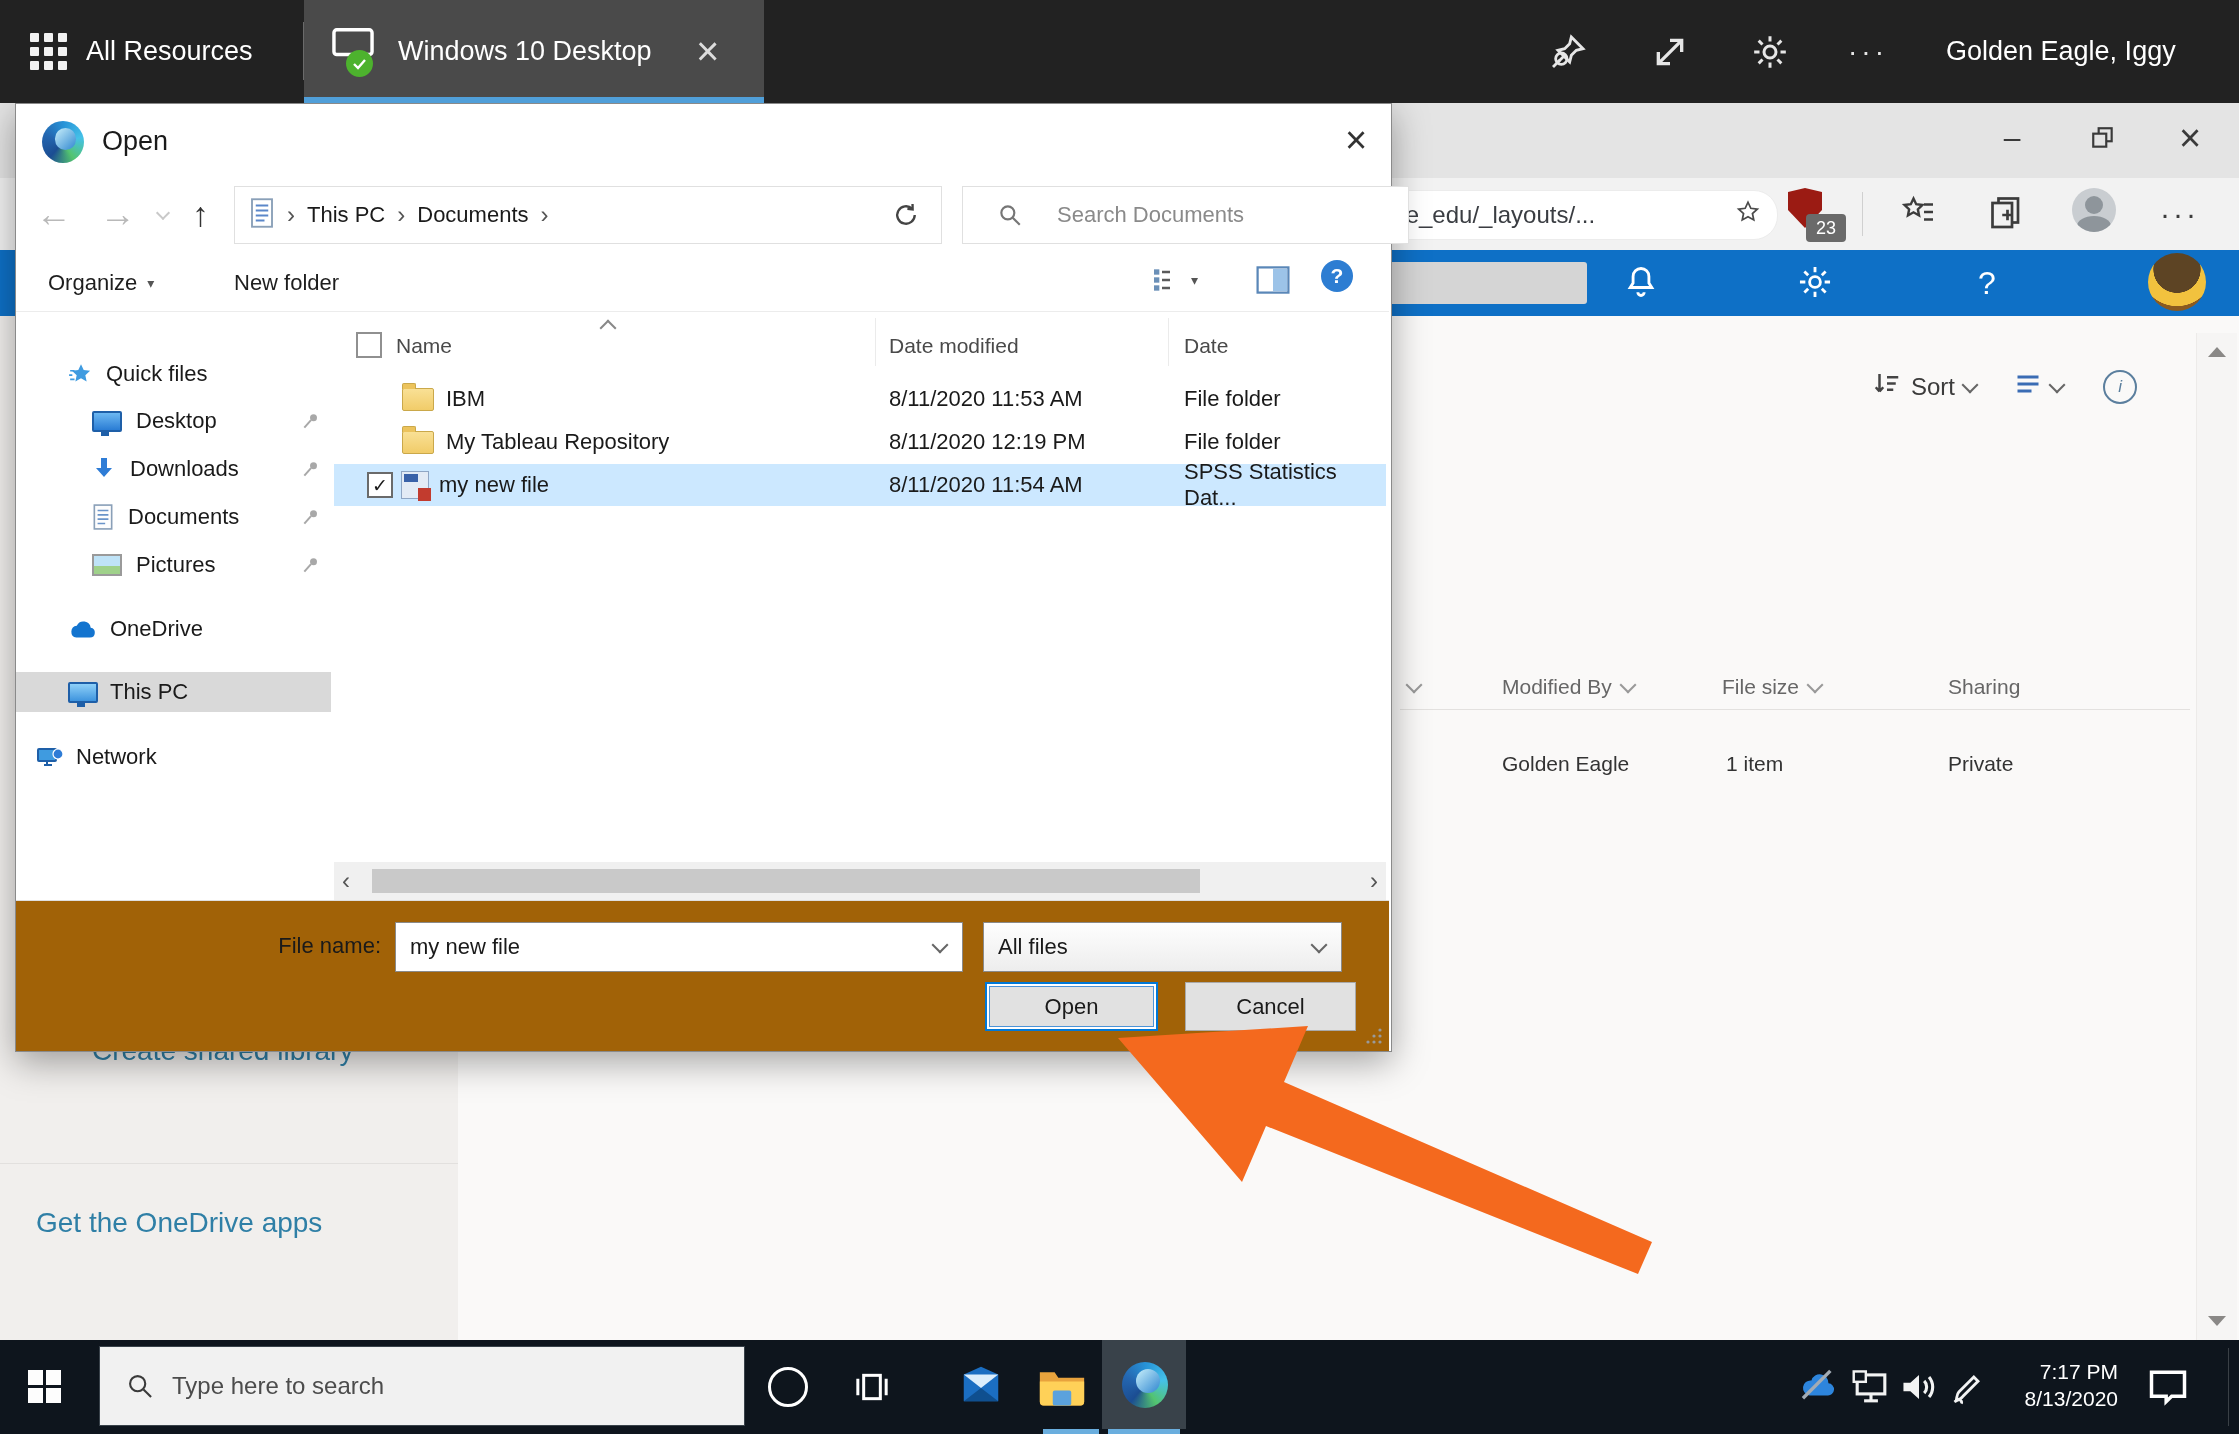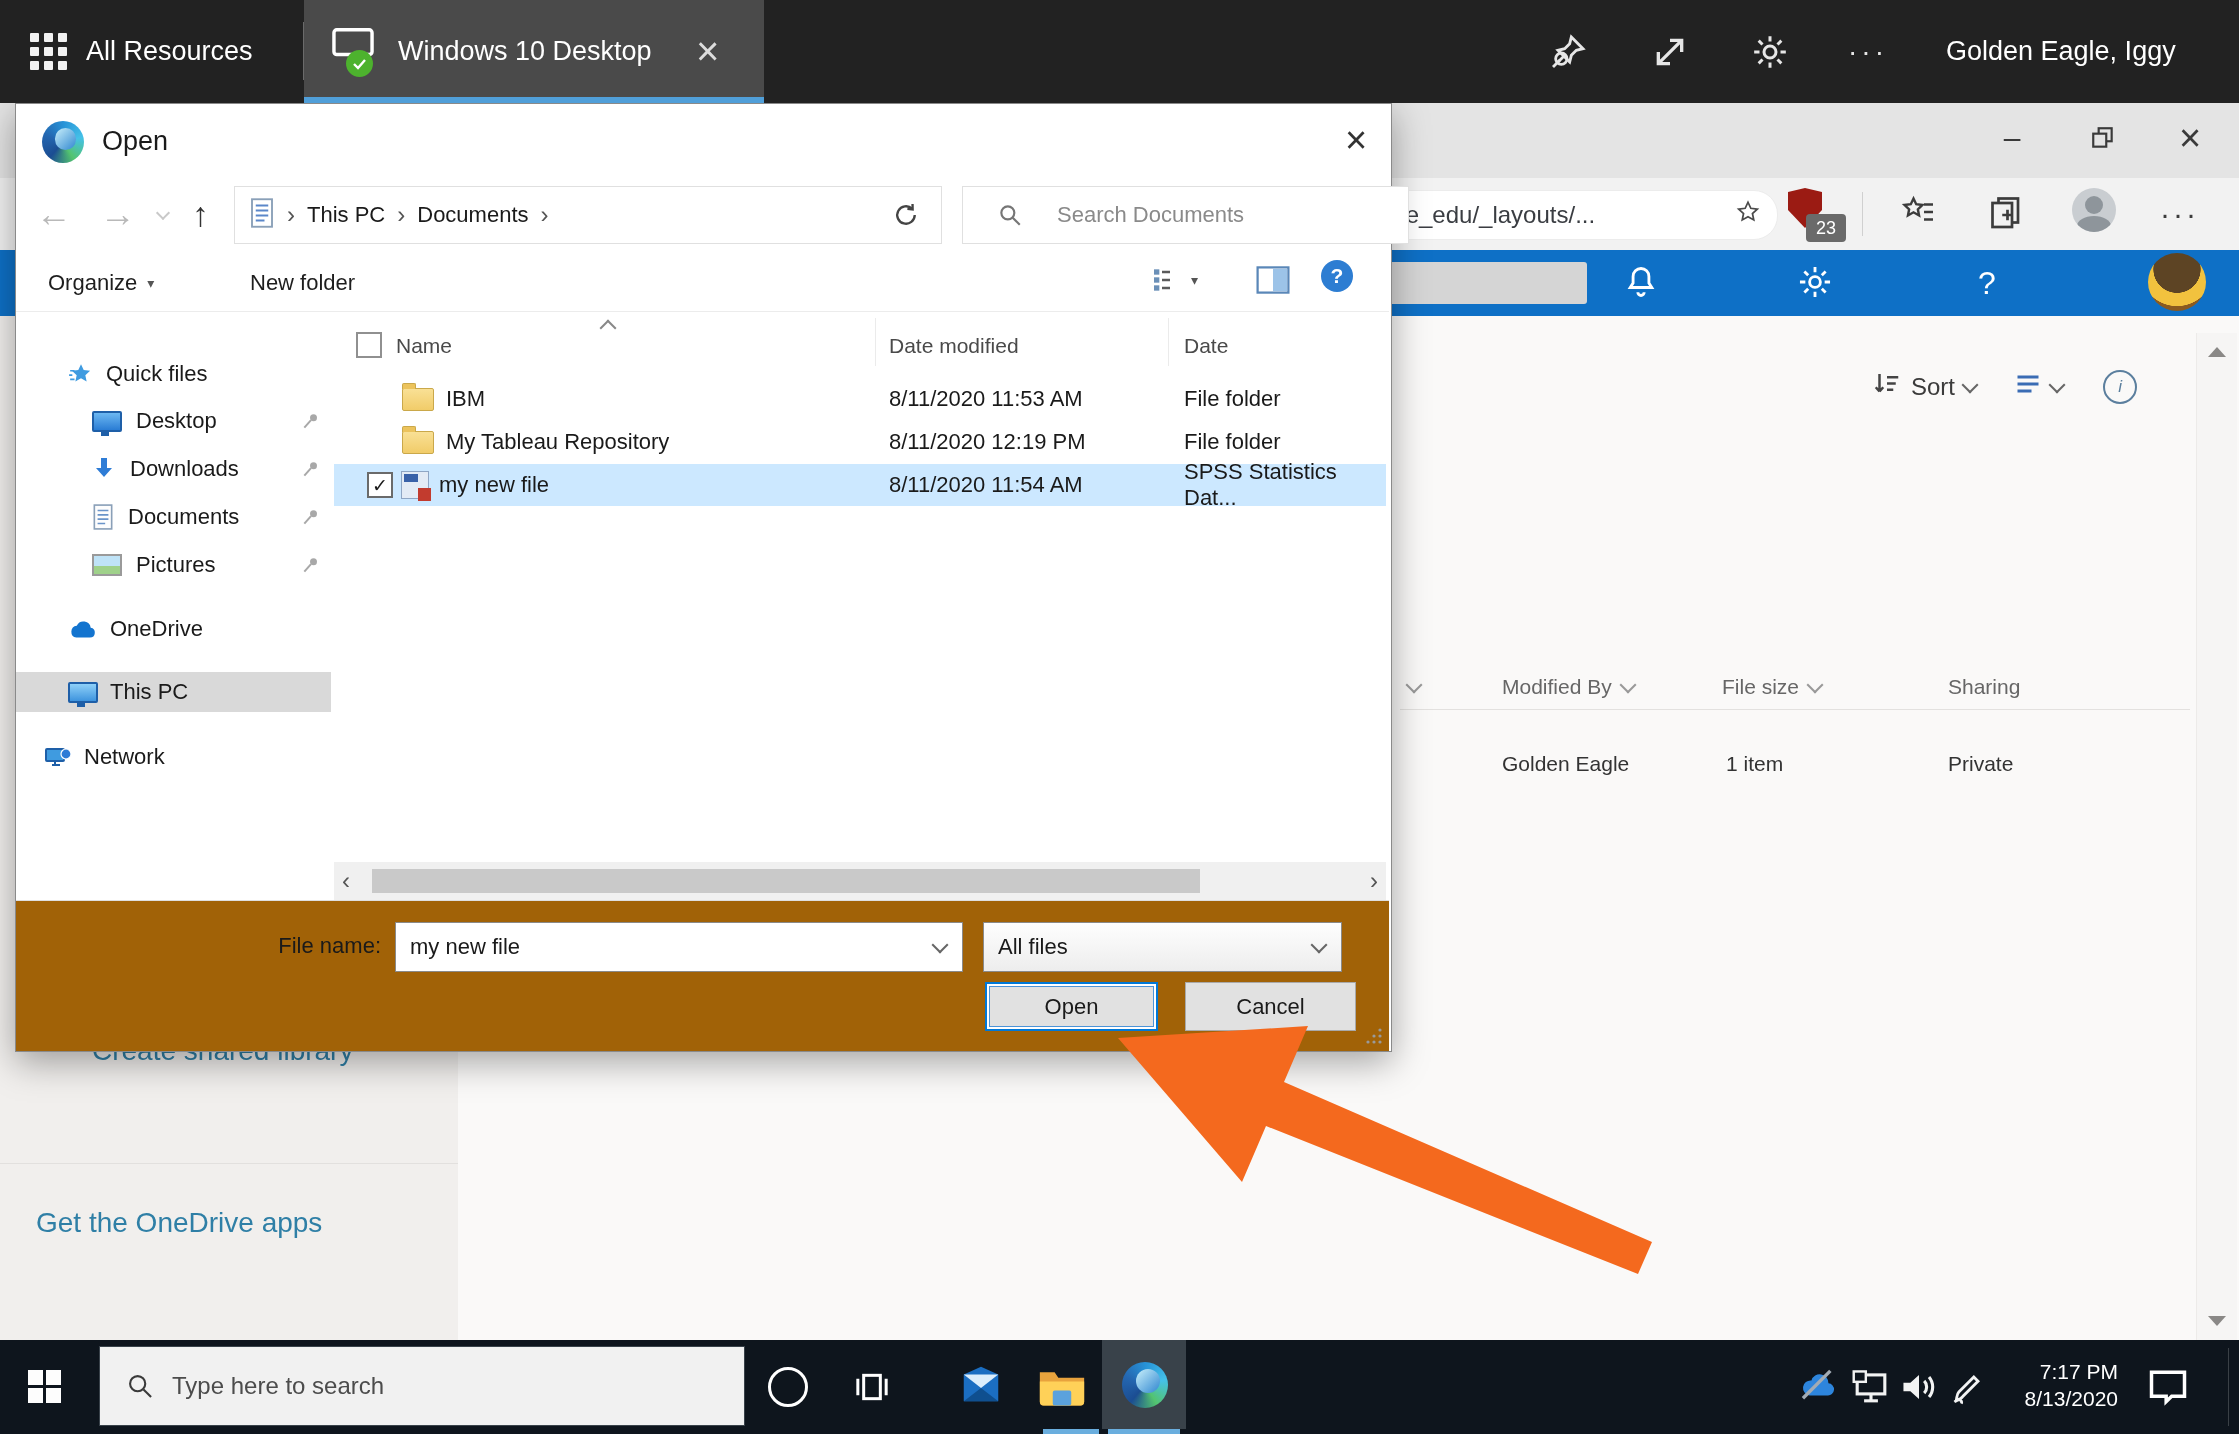--- a/index.html
+++ b/index.html
@@ -239,21 +239,21 @@
           <circle cx="10" cy="10" r="6" fill="none" stroke="#767676" stroke-width="2"></circle>
           <line x1="14.5" y1="14.5" x2="21" y2="21" stroke="#767676" stroke-width="2"></line>
         </svg>
       <input class="dlg-input" style="border: none; width: 300px;" placeholder="Search Documents">
     </div>
 
     <div class="abs flex toolbtn" style="left:32px;top:152px;height:54px;gap:10px;">
       <span>Organize</span>
       <span style="font-size:14px;color:#555;">▾</span>
     </div>
-    <div class="abs toolbtn" style="left:234px;top:152px;height:54px;line-height:54px;">New folder</div>
+    <div class="abs toolbtn" style="left:218px;top:152px;height:54px;line-height:54px;">New folder</div>
     <div class="abs flex" style="left:1133px;top:160px;gap:8px;">
       <svg width="34" height="32" viewBox="0 0 24 24">
           <g fill="#6b90b8">
             <rect x="3" y="4" width="4" height="4"></rect>
             <rect x="3" y="10" width="4" height="4"></rect>
             <rect x="3" y="16" width="4" height="4"></rect>
           </g>
           <g stroke="#5a5a5a" stroke-width="2">
             <path d="M9 6h6M9 12h6M9 18h6"></path>
           </g>
@@ -316,21 +316,21 @@
     <div class="abs sideitem flex" style="left:0;top:505px;width:315px;gap:12px;padding-left:52px;box-sizing:border-box;">
       <svg width="30" height="22" viewBox="0 0 24 18">
           <path d="M6.5 16h11.2a4 4 0 0 0 .6-7.95A6 6 0 0 0 6.9 6.3 4.9 4.9 0 0 0 6.5 16z" fill="#1374cf"></path>
         </svg>
       <span>OneDrive</span>
     </div>
     <div class="abs sideitem sel flex" style="left:0;top:568px;width:315px;gap:12px;padding-left:52px;box-sizing:border-box;">
       <span class="mon" style="background:linear-gradient(#8ed0f8,#3e94de);"></span>
       <span>This PC</span>
     </div>
-    <div class="abs sideitem flex" style="left:0;top:633px;width:315px;gap:12px;padding-left:28px;box-sizing:border-box;">
+    <div class="abs sideitem flex" style="left:0;top:633px;width:315px;gap:12px;padding-left:20px;box-sizing:border-box;">
       <svg width="28" height="24" viewBox="0 0 28 24">
           <rect x="2" y="4" width="18" height="12" rx="1" fill="#3f9be0" stroke="#1e5fa8" stroke-width="2"></rect>
           <circle cx="22" cy="9" r="5" fill="#2e7cd6" stroke="#fff" stroke-width="1.2"></circle>
           <path d="M8 20h8M11 16v4" stroke="#1e5fa8" stroke-width="2"></path>
         </svg>
       <span>Network</span>
     </div>
 
     <span class="abs chev up" style="left:586px;top:218px;border-color:#888;"></span>
     <span class="abs cbx" style="left:340px;top:228px;"></span>

